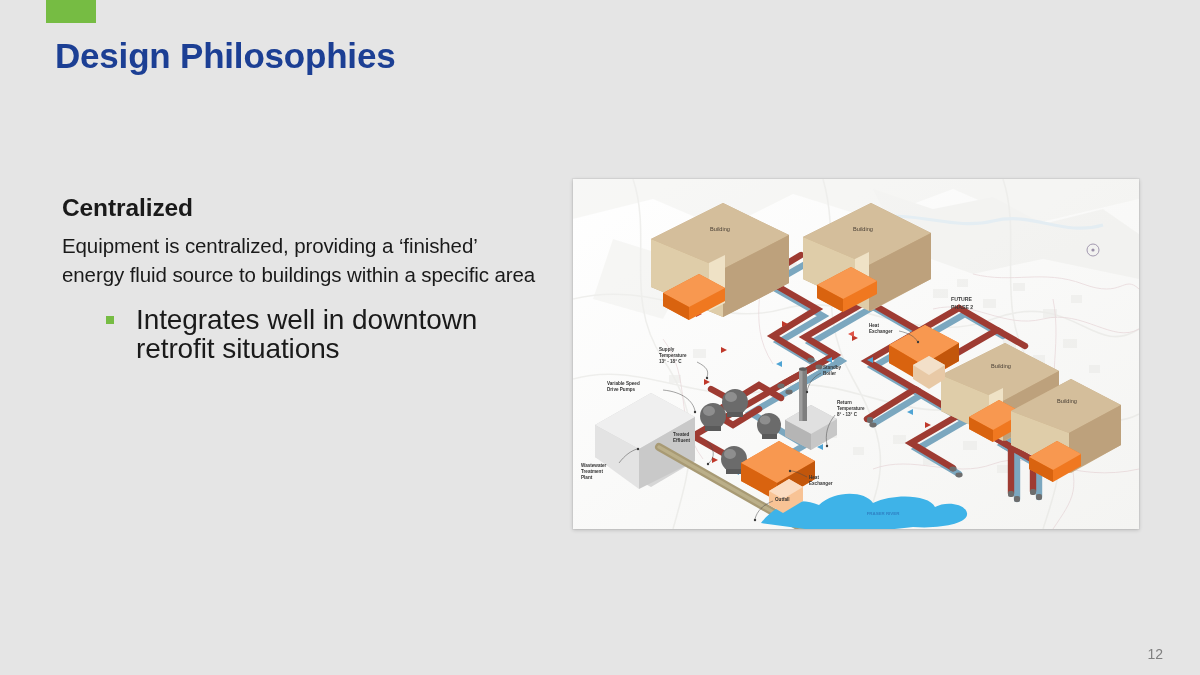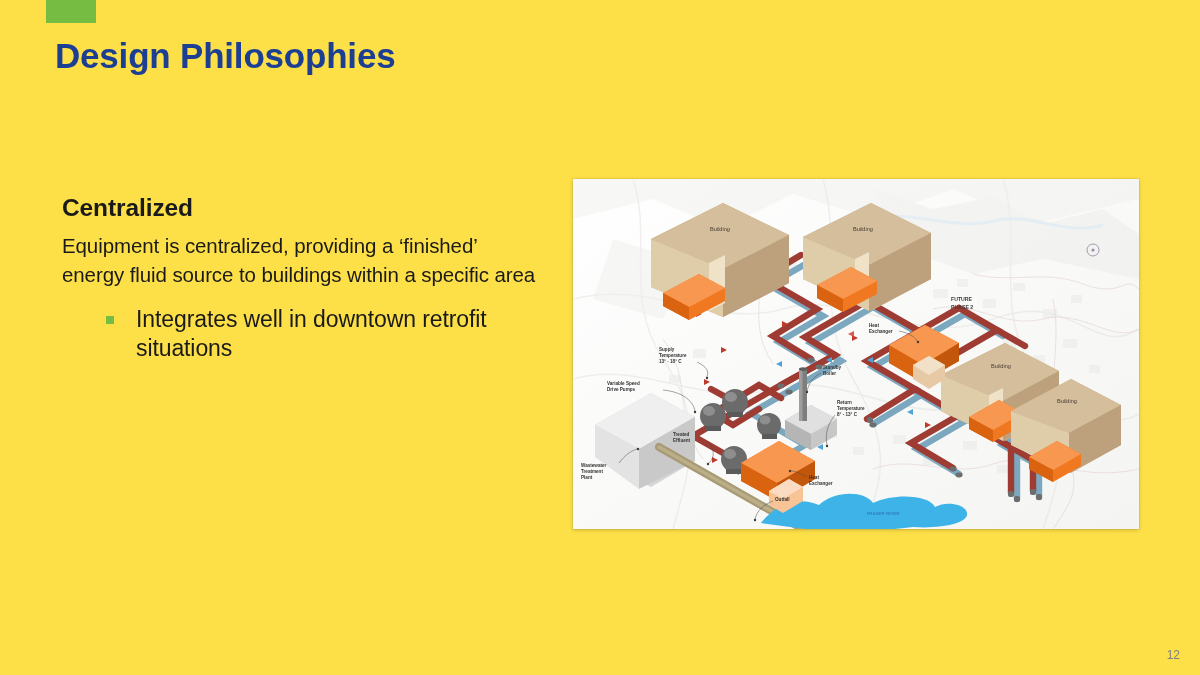--- a/index.html
+++ b/index.html
@@ -8,21 +8,21 @@
   }
   body {
     width: 1200px; height: 675px;
     position: relative;
     overflow: hidden;
     font-family: "Liberation Sans", sans-serif;
     -webkit-font-smoothing: antialiased;
   }
   .slide {
     position: absolute; inset: 0;
-    background: #fde047;
+    background: #e5e5e5;
   }
   
   .accent-square {
     position: absolute;
     left: 46px; top: 0px;
     width: 50px; height: 23px;
     background: #76bc43;
   }
   .slide-title {
     position: absolute;
@@ -53,21 +53,21 @@
     margin: 0;
     letter-spacing: -0.1px;
   }
   .sub-list {
     list-style: none;
     margin: 16px 0 0 0;
     padding: 0 0 0 44px;
   }
   .sub-item {
     position: relative;
-    font-size: 23px;
+    font-size: 28px;
     line-height: 29px;
     color: #1a1a1a;
     letter-spacing: -0.1px;
     padding-left: 30px;
   }
   .sub-bullet {
     position: absolute;
     left: 0; top: 11px;
     width: 8px; height: 8px;
     background: #76bc43;
@@ -77,22 +77,22 @@
     position: absolute;
     left: 573px; top: 179px;
     width: 566px; height: 350px;
     background: #ffffff;
     box-shadow: 0 1px 4px rgba(0,0,0,0.20), 0 0 0 1px rgba(0,0,0,0.04);
   }
   .diagram-frame svg { display: block; }
   
   .page-number {
     position: absolute;
-    right: 20px; bottom: 13px;
-    font-size: 12px;
+    right: 37px; bottom: 13px;
+    font-size: 14px;
     color: #7f7f7f;
   }
   .dlabel {
     font-family: "Liberation Sans", sans-serif;
     font-size: 4.6px;
     font-weight: bold;
     fill: #333333;
   }
   .bldg-label {
     font-family: "Liberation Sans", sans-serif;

